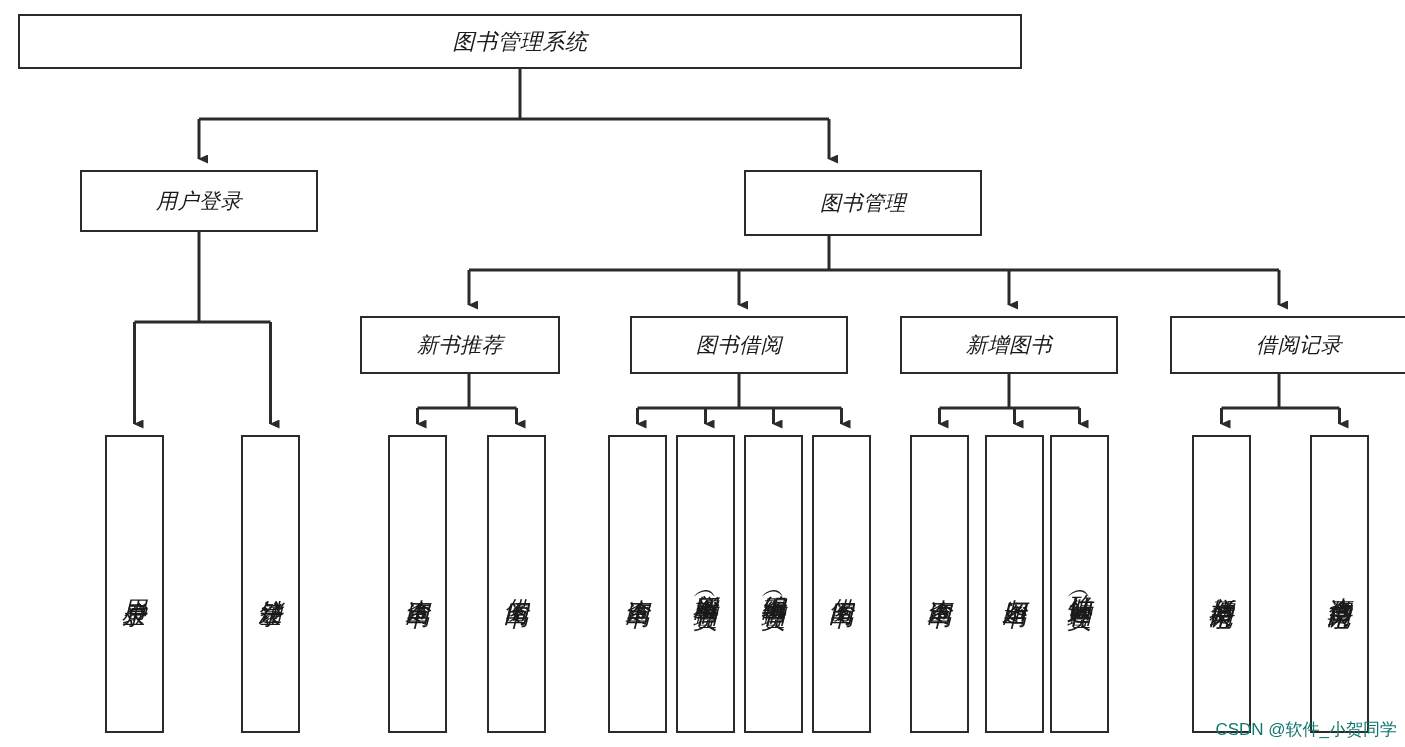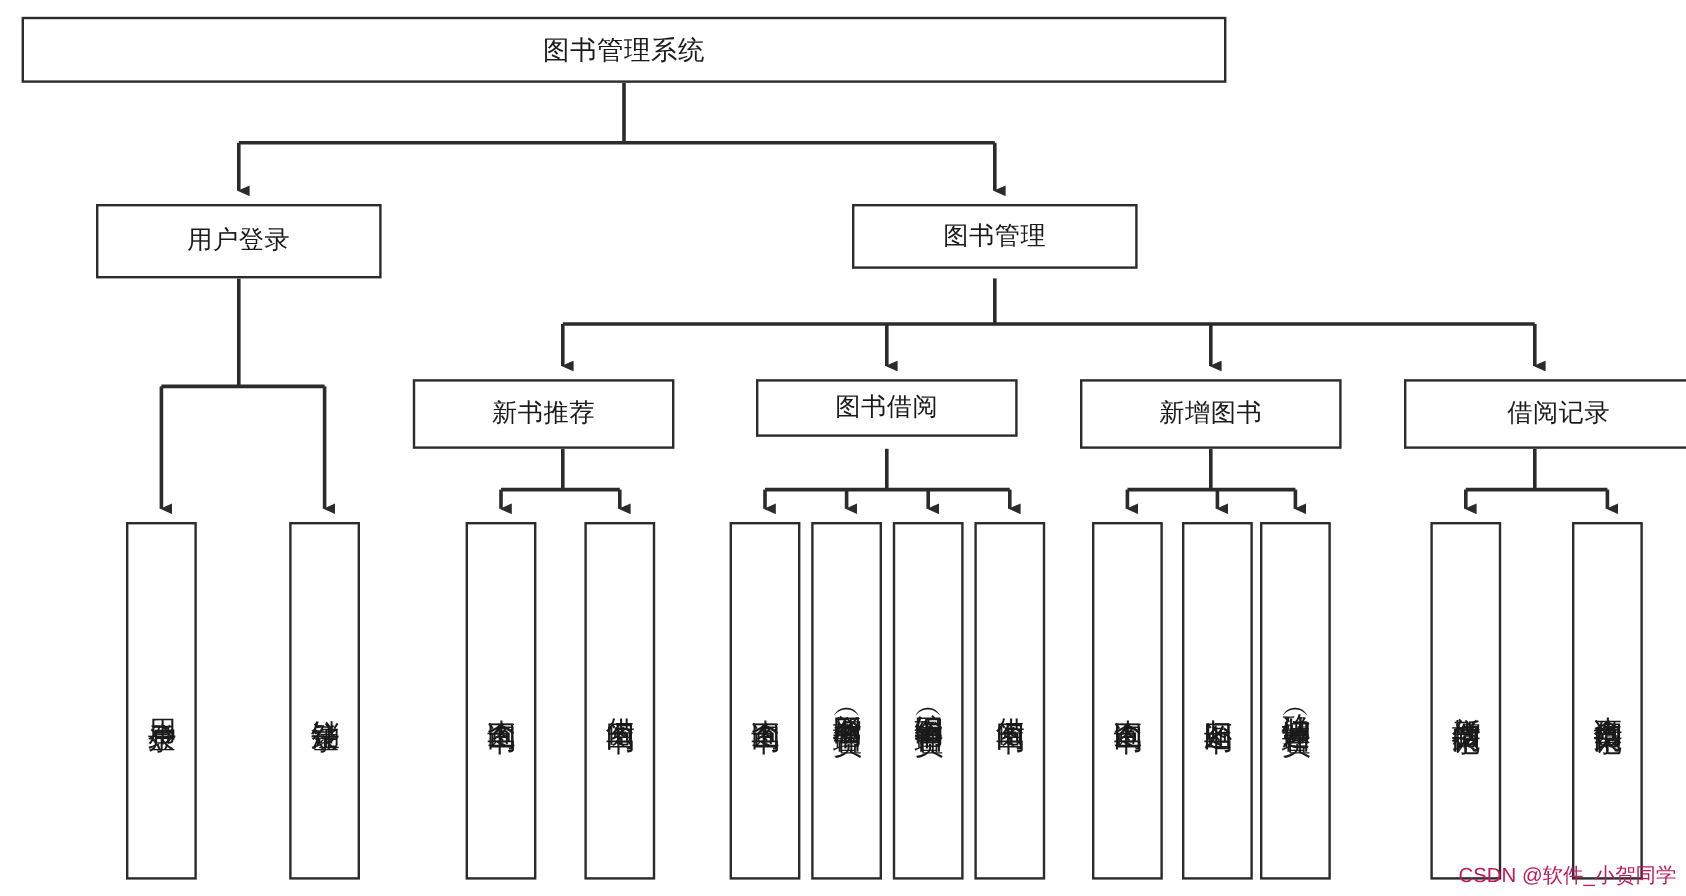--- a/index.html
+++ b/index.html
@@ -32,20 +32,21 @@
     border: 2px solid #2b2b2b;
     display: flex;
     align-items: center;
     justify-content: center;
     color: #1a1a1a;
   }
   .node-label {
     display: block;
     text-align: right;
     letter-spacing: 0.5px;
+    font-style: italic;
   }
   
   .node.h .node-label {
     writing-mode: horizontal-tb;
     font-size: 21px;
     line-height: 1.15;
   }
   .node.h.root .node-label {
     font-size: 22px;
   }
@@ -60,21 +61,21 @@
     font-size: 24px;
     line-height: 1.05;
     letter-spacing: 2px;
     white-space: nowrap;
   }
   .watermark {
     position: absolute;
     right: 8px;
     bottom: 6px;
     font-size: 17px;
-    color: #be185d;
+    color: #0f766e;
     white-space: nowrap;
     user-select: none;
   }
 </style>
 </head>
 <body>
 
 <div id="stage">
 
   <svg id="wires" viewBox="0 0 1405 747">
@@ -120,27 +121,27 @@
       </g>
   </svg>
 
   <div id="node-layer">
       <div class="node h root" style="left: 18px; top: 14px; width: 1004px; height: 55px;">
         <span class="node-label">图书管理系统</span>
       </div>
       <div class="node h" style="left: 80px; top: 170px; width: 238px; height: 62px;">
         <span class="node-label">用户登录</span>
       </div>
-      <div class="node h" style="left: 710px; top: 170px; width: 238px; height: 54px;">
+      <div class="node h" style="left: 744px; top: 170px; width: 238px; height: 66px;">
         <span class="node-label">图书管理</span>
       </div>
-      <div class="node h" style="left: 344px; top: 316px; width: 218px; height: 58px;">
+      <div class="node h" style="left: 360px; top: 316px; width: 200px; height: 58px;">
         <span class="node-label">新书推荐</span>
       </div>
-      <div class="node h" style="left: 630px; top: 316px; width: 218px; height: 48px;">
+      <div class="node h" style="left: 630px; top: 316px; width: 218px; height: 58px;">
         <span class="node-label">图书借阅</span>
       </div>
       <div class="node h" style="left: 900px; top: 316px; width: 218px; height: 58px;">
         <span class="node-label">新增图书</span>
       </div>
       <div class="node h" style="left: 1170px; top: 316px; width: 258px; height: 58px;">
         <span class="node-label">借阅记录</span>
       </div>
       <div class="node v" style="left: 105px; top: 435px; width: 59px; height: 298px;">
         <span class="node-label">用户登录</span>

